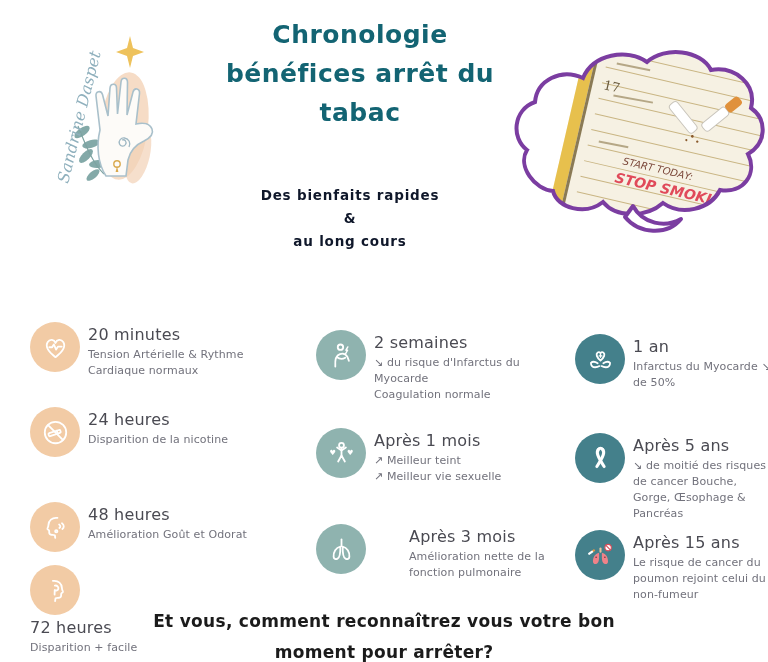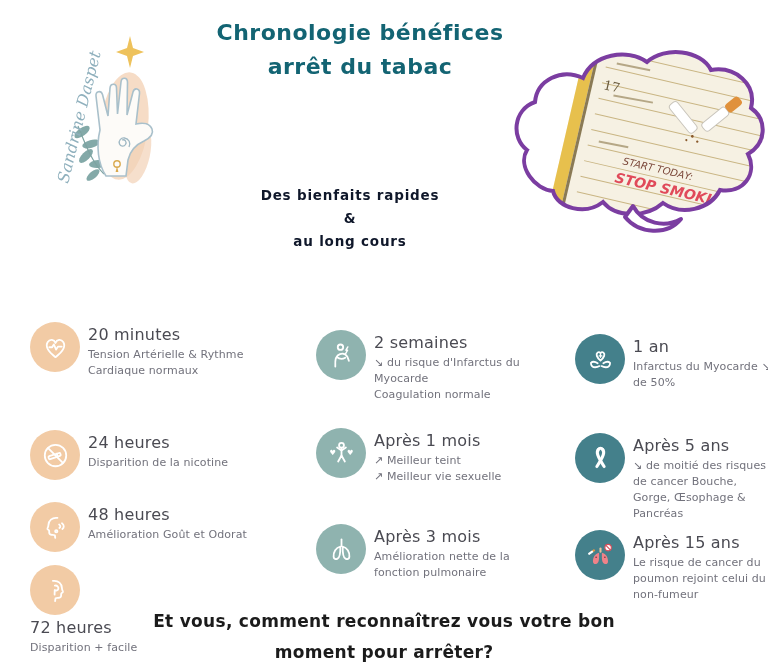--- a/index.html
+++ b/index.html
@@ -2,21 +2,21 @@
 <html><head>
 <meta charset="utf-8">
 <style>
   html,body{margin:0;padding:0;background:#fff;}
   .page{position:relative;width:768px;height:662px;background:#fff;overflow:hidden;
         font-family:"DejaVu Sans","Liberation Sans",sans-serif;}
 
   
   .logo{position:absolute;left:38px;top:14px;width:140px;height:190px;}
   .title{position:absolute;left:212px;top:16px;width:296px;text-align:center;
-         color:#136473;font-size:22px;font-weight:bold;letter-spacing:.5px;line-height:1.55;}
+         color:#136473;font-size:25px;font-weight:bold;letter-spacing:.5px;line-height:1.55;}
   .subtitle{position:absolute;left:205px;top:184px;width:290px;text-align:center;
             color:#0f172a;font-size:13.5px;font-weight:600;letter-spacing:.8px;line-height:1.7;}
   .cloud{position:absolute;left:505px;top:38px;width:263px;height:202px;}
 
   
   .item{position:absolute;display:flex;align-items:flex-start;}
   .circle{width:50px;height:50px;border-radius:50%;display:flex;align-items:center;
           justify-content:center;flex:0 0 50px;margin-right:8px;}
   .c1{background:#f2cba5}.c2{background:#8fb3af}.c3{background:#44808b}
   .circle svg{width:31px;height:31px;stroke:#fff;fill:none;stroke-width:1.4;
@@ -127,21 +127,21 @@
         <path d="M12 19.5C5.8 14.8 4.2 10.6 6 7.8c1.7-2.6 5-2 6 .7 1-2.7 4.3-3.3 6-.7 1.8 2.8.2 7-6 11.7z"></path>
         <polyline points="7.2,11.8 9.4,11.8 10.7,9.6 12.5,13.6 13.9,11.3 16.8,11.3"></polyline>
       </svg>
     </span>
     <div class="txt" style="width:178px;">
       <div class="time">20 minutes</div>
       <div class="desc">Tension Artérielle &amp; Rythme Cardiaque normaux</div>
     </div>
   </div>
 
-  <div class="item" style="left:30px;top:430px;">
+  <div class="item" style="left:30px;top:407px;">
     <span class="circle c1">
       <svg viewBox="0 0 24 24">
         <circle cx="12" cy="12" r="8.3"></circle>
         <g transform="rotate(-18 12 12)">
           <rect x="6.4" y="11" width="9.6" height="2.4" rx="0.8"></rect>
           <line x1="13.4" y1="11" x2="13.4" y2="13.4"></line>
         </g>
         <line x1="6.3" y1="6.3" x2="17.7" y2="17.7"></line>
       </svg>
     </span>
@@ -214,21 +214,21 @@
   </div>
 
   <div class="item" style="left:316px;top:524px;">
     <span class="circle c2">
       <svg viewBox="0 0 24 24">
         <path d="M12 4.2v5.2"></path>
         <path d="M11.1 9.8c-3.4.7-5.5 4.3-5.2 7.9.1 1.5 1.7 2.1 3 1.4 1.8-.9 2.3-3.1 2.2-9.3z"></path>
         <path d="M12.9 9.8c3.4.7 5.5 4.3 5.2 7.9-.1 1.5-1.7 2.1-3 1.4-1.8-.9-2.3-3.1-2.2-9.3z"></path>
       </svg>
     </span>
-    <div class="txt" style="width:162px;">
+    <div class="txt" style="width:162px;margin-left:35px;">
       <div class="time">Après 3 mois</div>
       <div class="desc">Amélioration nette de la fonction pulmonaire</div>
     </div>
   </div>
 
   <div class="item" style="left:575px;top:334px;">
     <span class="circle c3">
       <svg viewBox="0 0 24 24">
         <path d="M12 12.8C8.9 10.2 8.3 7.9 9.7 6.7c1.2-1 2.3-.2 2.3.8 0-1 1.1-1.8 2.3-.8 1.4 1.2.8 3.5-2.3 6.1z"></path>
         <path d="M12 8.1v2.2M10.9 9.2h2.2" stroke-width="1"></path>

